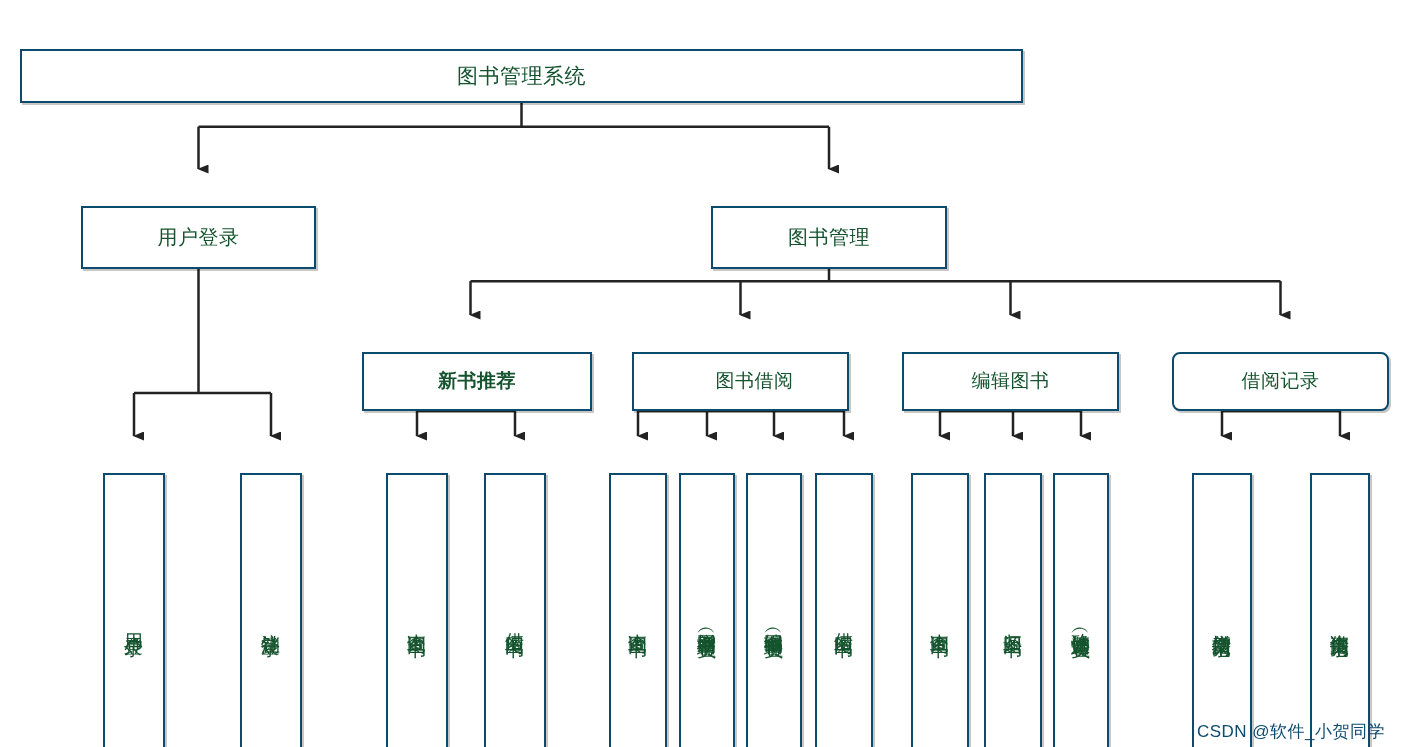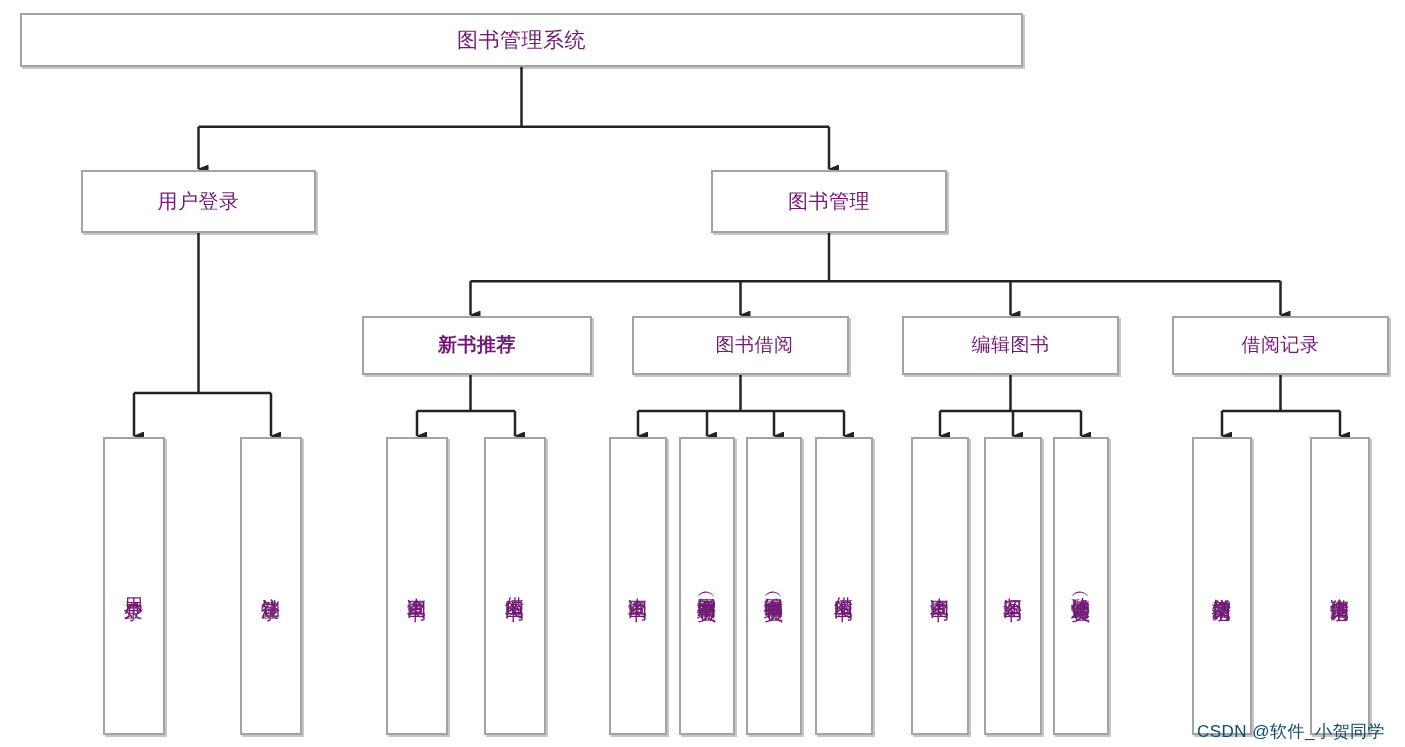--- a/index.html
+++ b/index.html
@@ -22,27 +22,28 @@
     left: 0;
     top: 0;
     width: 1405px;
     height: 747px;
     pointer-events: none;
   }
   .node {
     position: absolute;
     box-sizing: border-box;
     background: #ffffff;
-    border: 2px solid #a3a3a3;
+    border: 2px solid #0c4a6e;
     box-shadow: 2px 2px 0 rgba(0,0,0,0.22);
     display: flex;
     align-items: center;
     justify-content: center;
-    color: #701a75;
+    color: #14532d;
     text-align: center;
+    margin-top: 36px;
   }
   .node .label {
     display: block;
     line-height: 1.08;
     letter-spacing: 0.5px;
   }
   .node.root { font-size: 21px; }
   .node.lvl2 { font-size: 20px; }
   .node.lvl3 { font-size: 19px; }
   .node.leaf {
@@ -136,21 +137,21 @@
   </div>
 
   <div class="node lvl3" style="left: 632px; top: 316px; width: 217px; height: 59px; padding-left: 28px;">
     <span class="label">图书借阅</span>
   </div>
 
   <div class="node lvl3" style="left: 902px; top: 316px; width: 217px; height: 59px;">
     <span class="label">编辑图书</span>
   </div>
 
-  <div class="node lvl3" style="left: 1172px; top: 316px; width: 217px; height: 59px;">
+  <div class="node lvl3" style="left: 1172px; top: 316px; width: 217px; height: 59px; border-radius: 8px;">
     <span class="label">借阅记录</span>
   </div>
 
   <div class="node leaf" style="left: 103px; top: 437px; width: 62px; height: 298px;">
     <span class="label">用户登录</span>
   </div>
 
   <div class="node leaf" style="left: 240px; top: 437px; width: 62px; height: 298px;">
     <span class="label">注销登录</span>
   </div>

